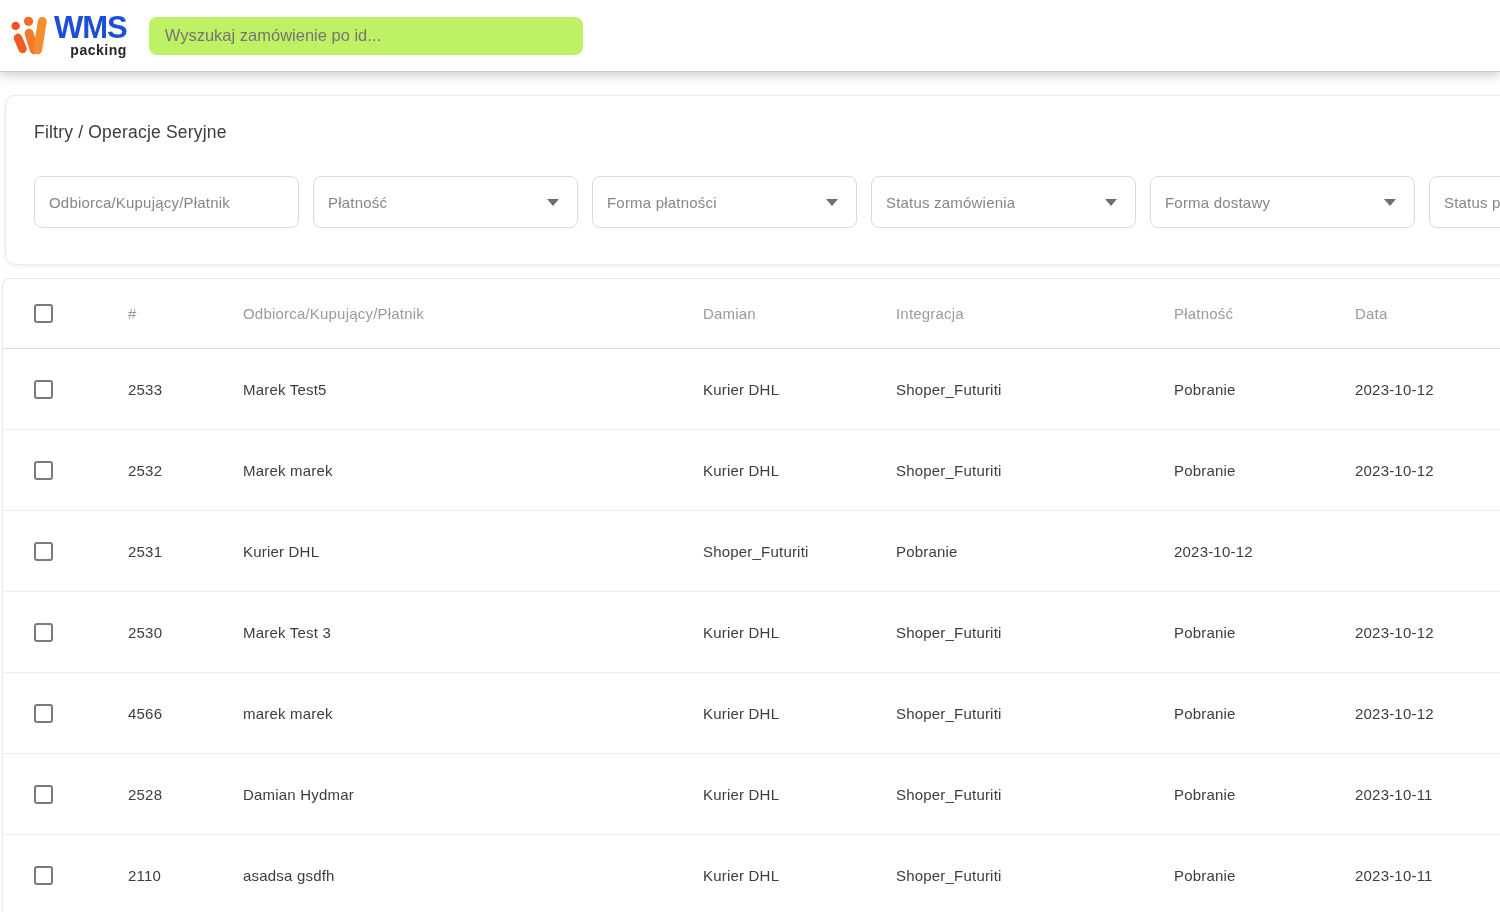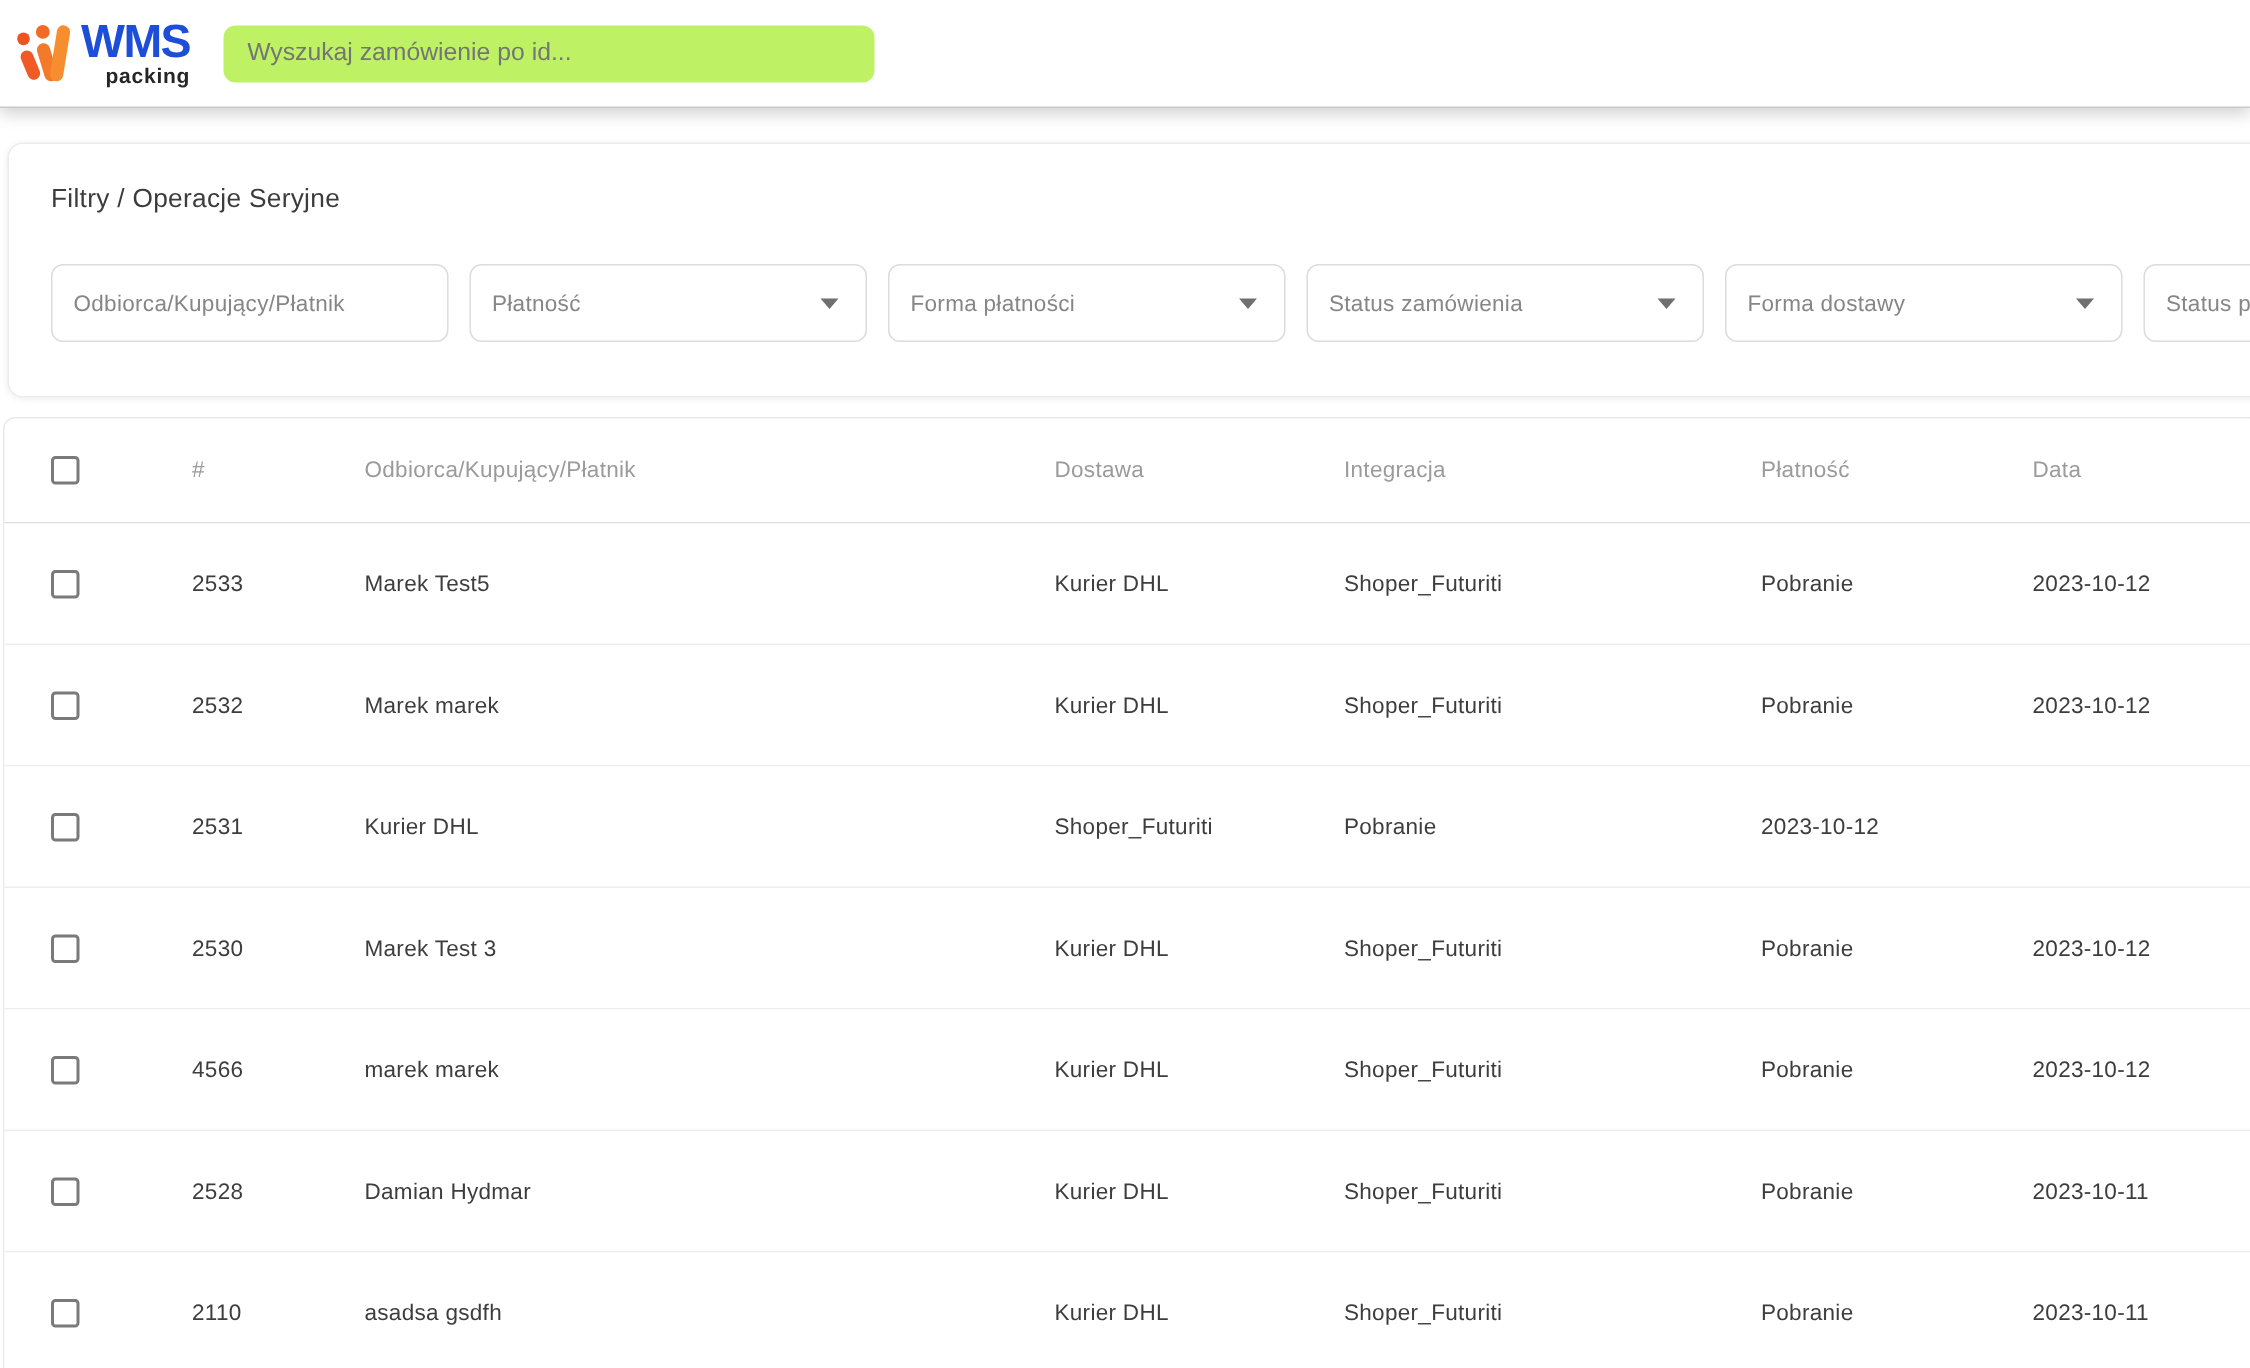--- a/index.html
+++ b/index.html
@@ -128,21 +128,21 @@
 </section>
 
 <main class="table-card">
 
   <div class="trow thead">
     <div class="cell-check">
         <span class="checkbox"></span>
       </div>
     <div class="cell">#</div>
     <div class="cell">Odbiorca/Kupujący/Płatnik</div>
-    <div class="cell">Dostawa</div>
+    <div class="cell">Damian</div>
     <div class="cell">Integracja</div>
     <div class="cell">Płatność</div>
     <div class="cell">Data</div>
   </div>
 
   <div class="trow tbody-row">
     <div class="cell-check">
         <span class="checkbox"></span>
       </div>
     <div class="cell">2533</div>

